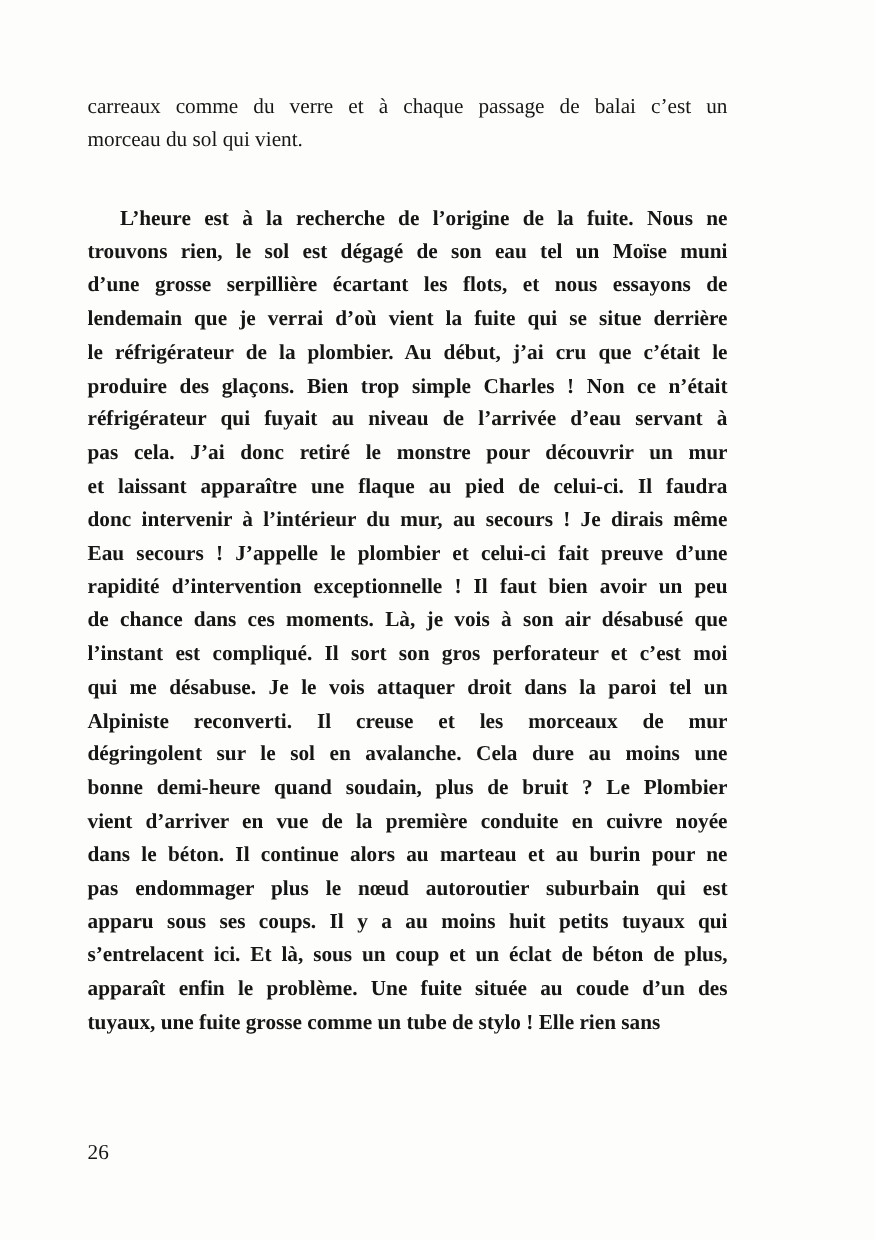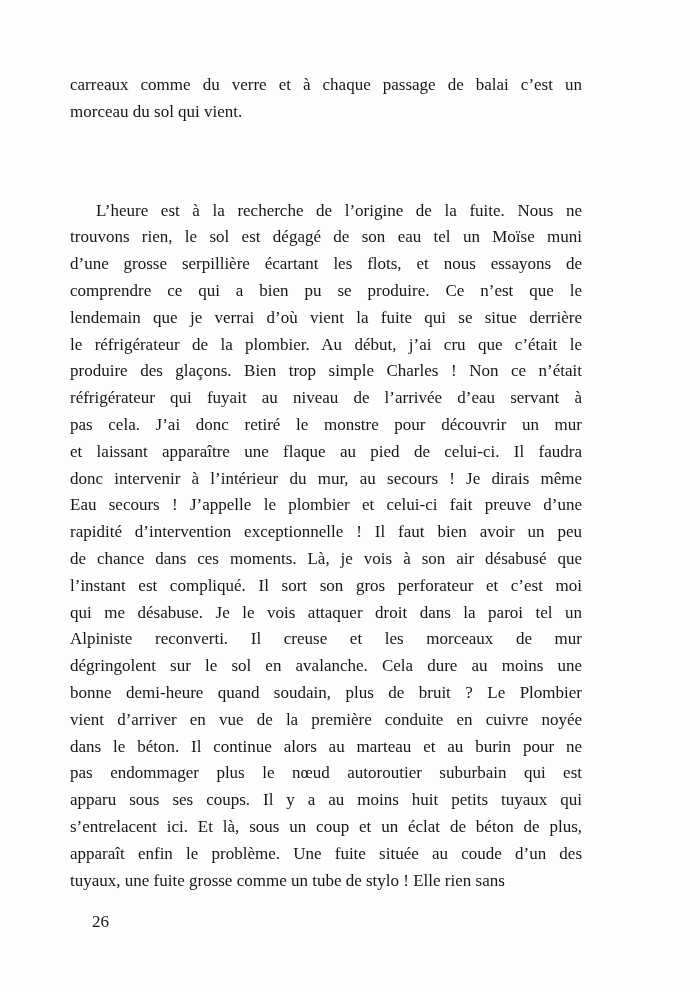--- a/index.html
+++ b/index.html
@@ -16,56 +16,55 @@
     background: #fdfdfb;
     color: #161616;
     padding: 72px 118px 0 70px;
     overflow: hidden;
   }
   .para {
     font-size: 17px;
     line-height: 26.8px;
   }
   .para.spaced {
-    margin-top: 72px;
+    margin-top: 36px;
+    font-weight: bold;
   }
   .line {
     text-align: justify;
     text-align-last: justify;
     white-space: normal;
   }
   .line.last {
     text-align-last: left;
   }
   .para.indented .line.first {
     text-indent: 26px;
   }
   .page-number {
     position: absolute;
     left: 70px;
     top: 912px;
     font-size: 17px;
     color: #161616;
-    margin-left: 22px;
   }
 </style>
 </head>
 <body>
 
 <div class="page">
   <div class="text-block">
     <div class="para">
         <div class="line first">carreaux comme du verre et à chaque passage de balai c’est un</div>
         <div class="line last">morceau du sol qui vient.</div>
       </div>
     <div class="para indented spaced">
         <div class="line first">L’heure est à la recherche de l’origine de la fuite. Nous ne</div>
         <div class="line">trouvons rien, le sol est dégagé de son eau tel un Moïse muni</div>
         <div class="line">d’une grosse serpillière écartant les flots, et nous essayons de</div>
-        <div class="line">comprendre ce qui a bien pu se produire. Ce n’est que le</div>
         <div class="line">lendemain que je verrai d’où vient la fuite qui se situe derrière</div>
         <div class="line">le réfrigérateur de la plombier. Au début, j’ai cru que c’était le</div>
         <div class="line">produire des glaçons. Bien trop simple Charles ! Non ce n’était</div>
         <div class="line">réfrigérateur qui fuyait au niveau de l’arrivée d’eau servant à</div>
         <div class="line">pas cela. J’ai donc retiré le monstre pour découvrir un mur</div>
         <div class="line">et laissant apparaître une flaque au pied de celui-ci. Il faudra</div>
         <div class="line">donc intervenir à l’intérieur du mur, au secours ! Je dirais même</div>
         <div class="line">Eau secours ! J’appelle le plombier et celui-ci fait preuve d’une</div>
         <div class="line">rapidité d’intervention exceptionnelle ! Il faut bien avoir un peu</div>
         <div class="line">de chance dans ces moments. Là, je vois à son air désabusé que</div>

